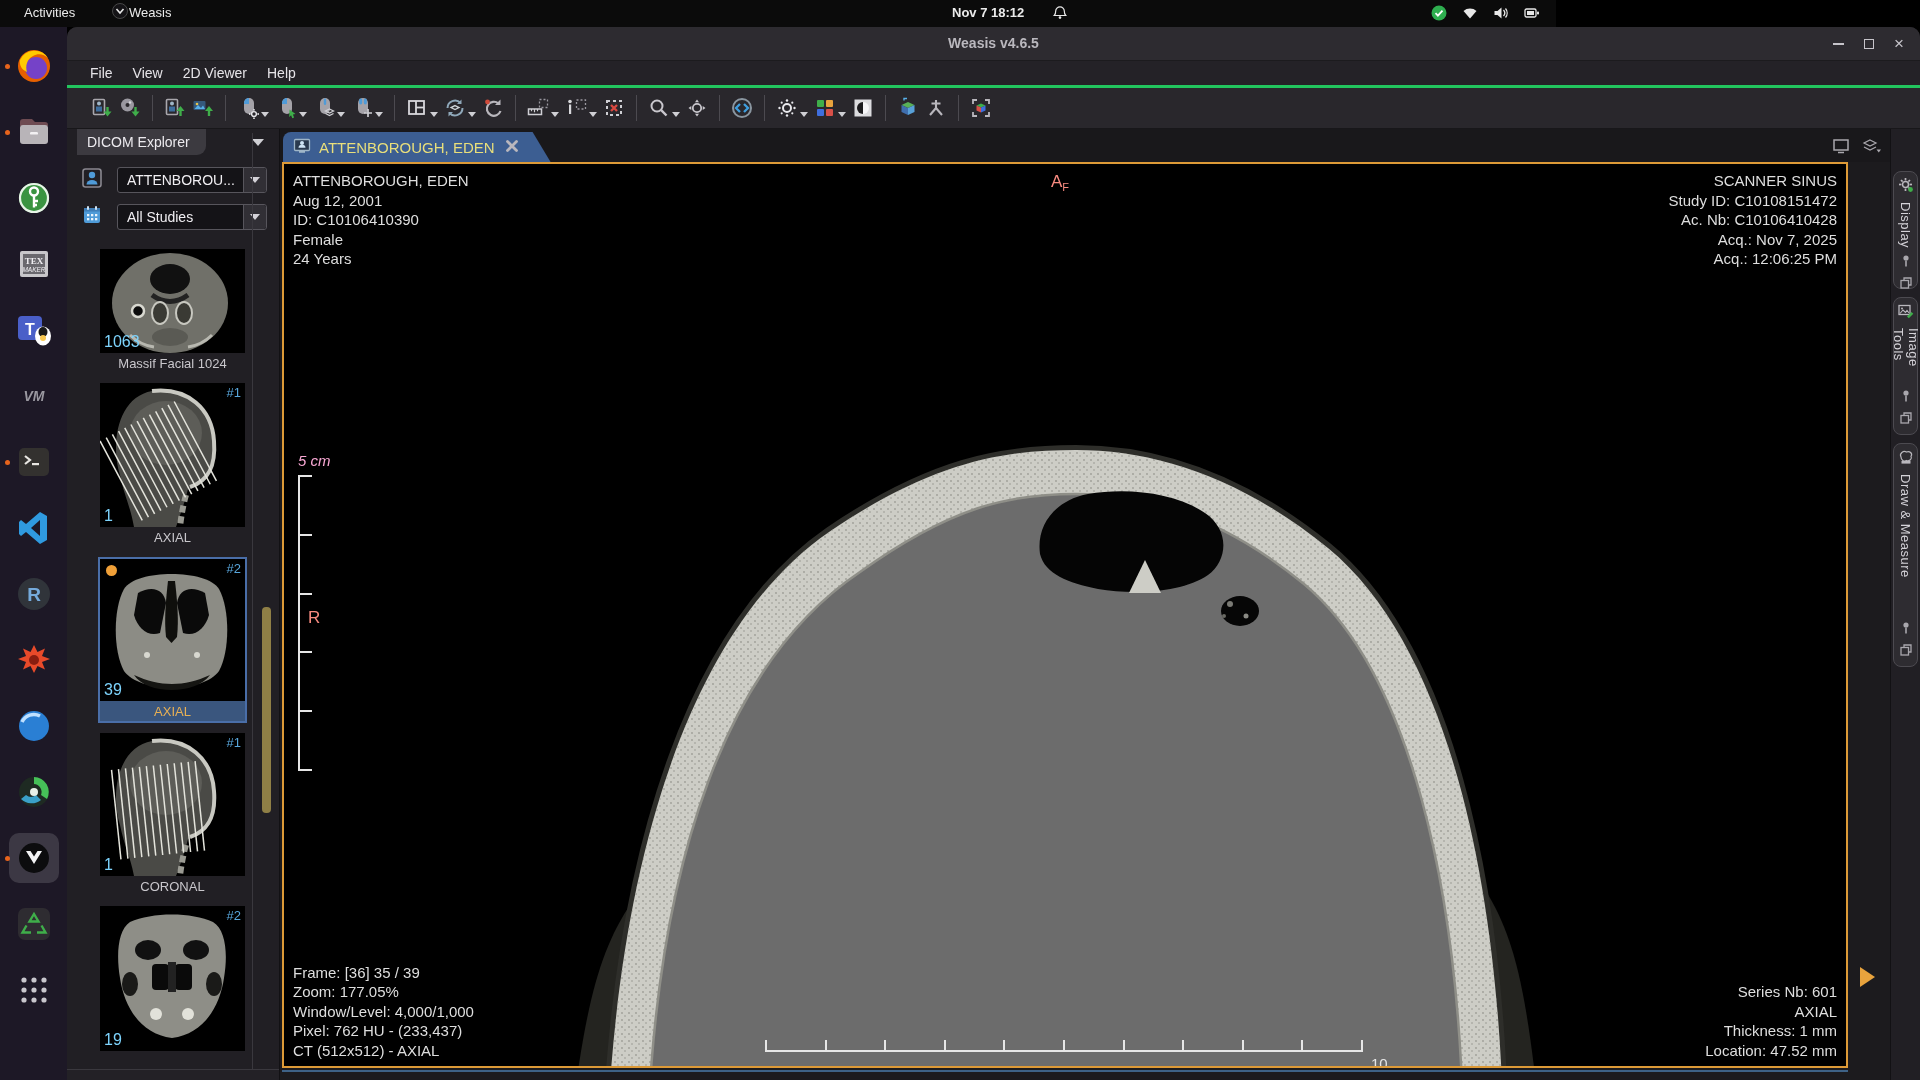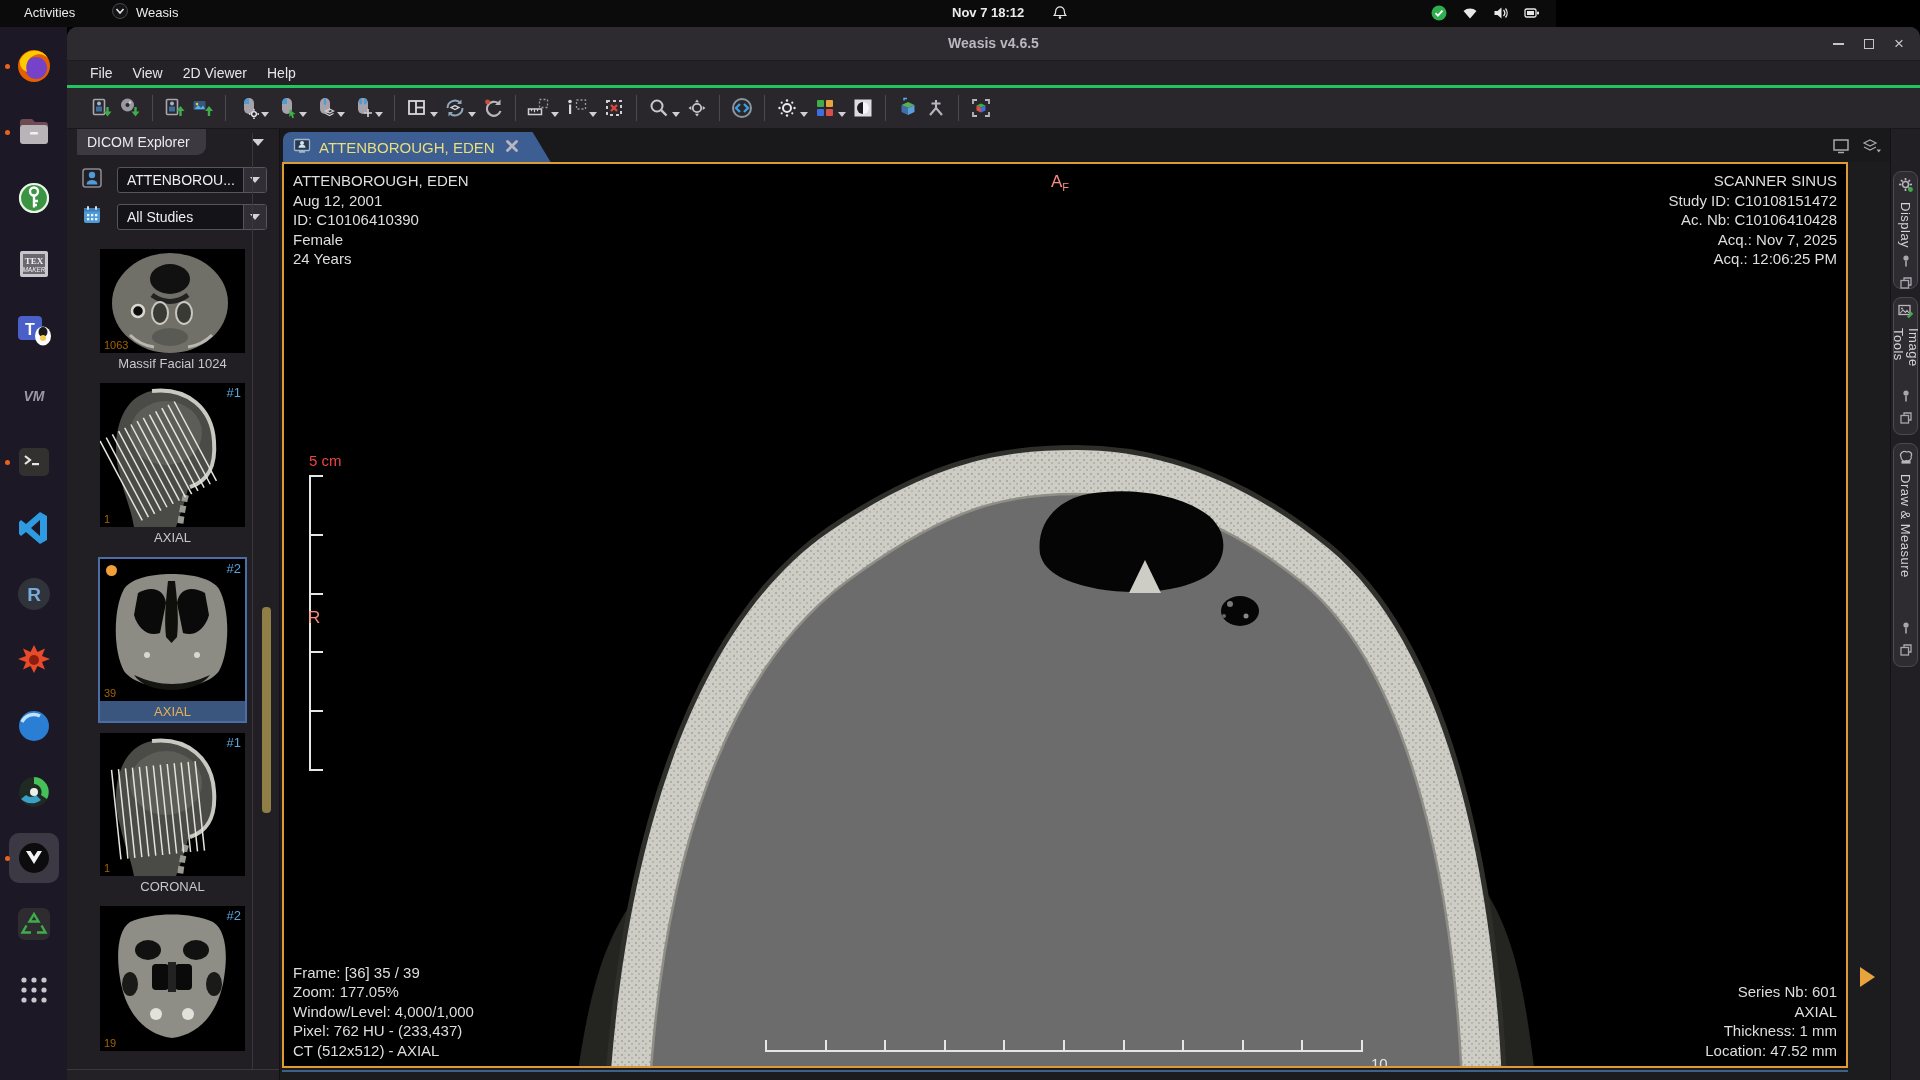--- a/index.html
+++ b/index.html
@@ -4,21 +4,21 @@
 <style>
   * { margin:0; padding:0; box-sizing:border-box; }
   html,body { width:1920px; height:1080px; overflow:hidden; background:#000;
               font-family:"Liberation Sans", sans-serif; }
   body { position:relative; }
 
   
   .topbar { position:absolute; left:0; top:0; width:1556px; height:27px; background:#0b0b0b;
             color:#ebebeb; font-size:13px; z-index:50; }
   .topbar .activities { position:absolute; left:24px; top:5px; }
-  .topbar .appmenu { position:absolute; left:112px; top:3px; display:flex; gap:8px; align-items:center; }
+  .topbar .appmenu { position:absolute; left:112px; top:3px; display:flex; gap:1px; align-items:center; }
   .topbar .clock { position:absolute; left:952px; top:5px; font-weight:bold; }
   .topbar .bell { position:absolute; left:1052px; top:5px; }
   .topbar .tray { position:absolute; right:16px; top:5px; display:flex; gap:15px; align-items:center; }
 
   
   .dock { position:absolute; left:0; top:27px; bottom:0; width:67px; background:#1d1826; z-index:40;
           display:flex; flex-direction:column; align-items:center; padding-top:6px; }
   .dock-item { position:relative; width:67px; height:66px; display:flex; align-items:center; justify-content:center; }
   .dock-item .tile { width:50px; height:50px; display:flex; align-items:center; justify-content:center; border-radius:10px; }
   .dock-item.active .tile { background:rgba(255,255,255,0.14); }
@@ -67,21 +67,21 @@
   .combo .cb-arrow i { width:0; height:0; border-left:5px solid transparent; border-right:5px solid transparent;
                        border-top:6px solid #d4d2d8; }
   .thumb-list { position:absolute; left:0; top:116px; bottom:11px; right:0; overflow:hidden; }
   .scroll-line { position:absolute; right:26px; top:4px; bottom:4px; width:1px; background:#3a383e; }
   .scroll-thumb { position:absolute; right:8px; width:9px; top:478px; height:206px; background:#8f7f46; border-radius:4px; }
   .exp-footer { position:absolute; left:0; right:0; bottom:0; height:11px; border-top:1px solid #3a383e; background:#232126; }
 
   .thumb { width:145px; margin:4px 0 10px 33px; position:relative; }
   .thumb-img { position:relative; background:#000; }
   .thumb-img svg { display:block; }
-  .t-count { position:absolute; left:4px; bottom:2px; color:#a16207; font-size:11px; }
+  .t-count { position:absolute; left:4px; bottom:2px; color:#7dd3fc; font-size:16px; }
   .t-badge { position:absolute; right:4px; top:2px; color:#58a6dc; font-size:13px; }
   .t-dot { position:absolute; left:6px; top:6px; width:11px; height:11px; border-radius:50%; background:#f0a038; }
   .t-title { text-align:center; color:#c9c7cc; font-size:13px; padding:3px 0 1px; height:20px; }
   .thumb.sel { border:2px solid #4a6ea8; background:#3a567e; width:149px; margin-left:31px; }
   .thumb.sel .t-title { color:#e8b054; }
 
   
   .vpane { flex:1; position:relative; background:#1c1b1e; }
   .tab-bar { height:33px; position:relative; background:#19181b; }
   .vtab { position:absolute; left:3px; bottom:0; height:30px; background:#3c5e92; color:#e9df7b;
@@ -97,21 +97,21 @@
 
   .ct-svg { position:absolute; left:0; top:0; }
   .ov { position:absolute; color:#dedede; font-size:15px; line-height:19.5px; z-index:5; }
   .ov.tl { left:9px; top:7px; }
   .ov.tr { right:9px; top:7px; text-align:right; }
   .ov.bl { left:9px; bottom:6px; }
   .ov.br { right:9px; bottom:6px; text-align:right; }
   .marker { position:absolute; color:#f98b80; font-size:17px; z-index:5; }
   .marker .sub { font-size:11px; vertical-align:-4px; }
 
-  .v-ruler { position:absolute; left:25px; top:288px; z-index:4; color:#ef4444; font-size:15px; }
+  .v-ruler { position:absolute; left:14px; top:288px; z-index:4; color:#f9a8d4; font-size:15px;font-style:italic; }
   .v-line { position:absolute; left:0; top:23px; width:2px; height:294px; background:#e6e6e6; }
   .v-tick { position:absolute; left:0; width:14px; height:2px; background:#e6e6e6; }
   .h-ruler { position:absolute; left:481px; top:876px; z-index:4; color:#e6e6e6; font-size:15px; }
   .h-line { position:absolute; left:0; top:10px; width:598px; height:2px; background:#e6e6e6; }
   .h-tick { position:absolute; top:0; width:2px; height:10px; background:#e6e6e6; }
   .h-label { position:absolute; left:606px; top:-3px;margin-top:18px; }
 
   
   .rstrip { width:30px; background:#211f24; border-left:1px solid #121114; display:flex;
             flex-direction:column; align-items:center; padding-top:42px; gap:8px; }

